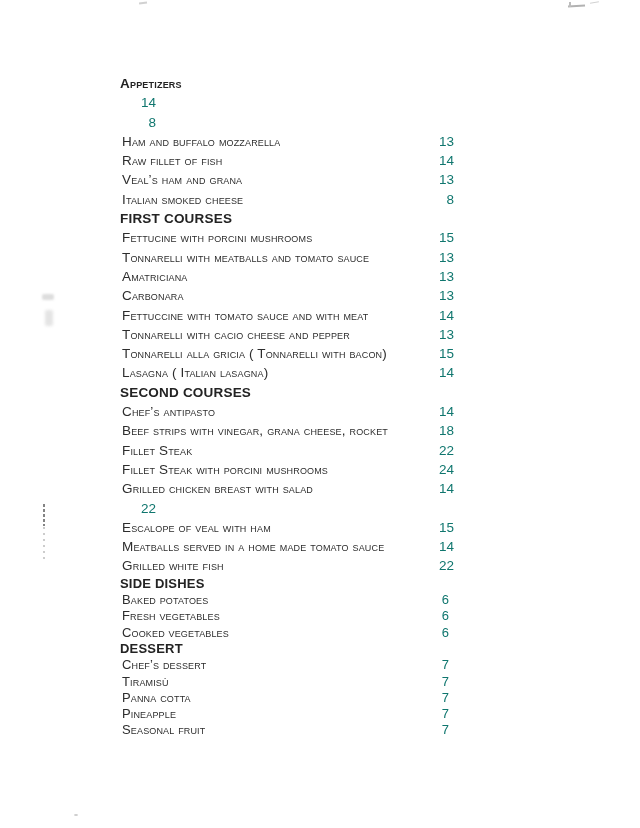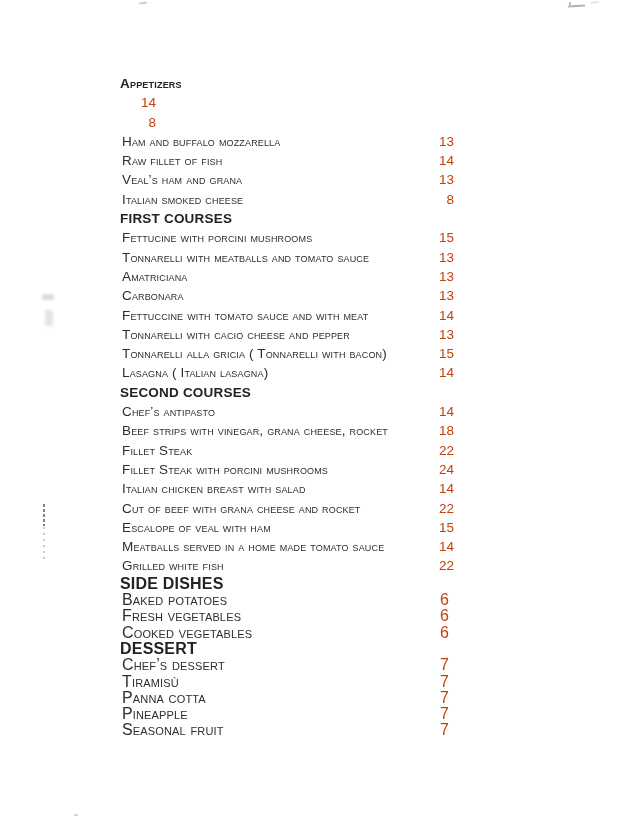--- a/index.html
+++ b/index.html
@@ -16,21 +16,21 @@
   
   .menu {
     position: absolute;
     left: 120px;
     top: 74px;
     width: 334px;
   }
   .section { width: 100%; }
   .section.large { font-size: 13.5px; }
   .section.large .row { height: 19.3px; line-height: 19.3px; }
-  .section.small { font-size: 16px; }
+  .section.small { font-size: 13px; }
   .section.small .row { height: 16.3px; line-height: 16.3px; }
 
   .row {
     display: flex;
     justify-content: space-between;
     align-items: baseline;
     white-space: nowrap;
   }
   .section-header {
     font-variant: small-caps;
@@ -41,21 +41,21 @@
   .item-name {
     font-variant: small-caps;
     letter-spacing: 0.15px;
     padding-left: 2px;
     overflow: hidden;
   }
   .item-price {
     width: 36px;
     text-align: right;
     font-variant: normal;
-    color: #c2410c;
+    color: #0f766e;
   }
   .section.small .item-price { padding-right: 5px; }
 
   
   .artifact { position: absolute; pointer-events: none; }
   .a-top-center { left: 139px; top: 2px; width: 8px; height: 1.5px;
     background: #c6c6c6; transform: rotate(-8deg); opacity: .8; }
   .a-top-right-1 { left: 568px; top: 5px; width: 17px; height: 1.5px;
     background: #b2b2b2; transform: rotate(-4deg); }
   .a-top-right-2 { left: 569px; top: 2px; width: 1.5px; height: 5px;
@@ -159,25 +159,24 @@
         </div>
         <div class="row">
           <span class="item-name">Fillet Steak</span>
           <span class="item-price">22</span>
         </div>
         <div class="row">
           <span class="item-name">Fillet Steak with porcini mushrooms</span>
           <span class="item-price">24</span>
         </div>
         <div class="row">
-          <span class="item-name">Italian chicken breast with salad</span>
-          <span class="item-price">14</span>
-        </div>
-        <div class="row">
-          <span class="item-name">Cut of beef with grana cheese and rocket</span>
+          <span class="item-name">Grilled chicken breast with salad</span>
+          <span class="item-price">14</span>
+        </div>
+        <div class="row">
           <span class="item-price">22</span>
         </div>
         <div class="row">
           <span class="item-name">Escalope of veal with ham</span>
           <span class="item-price">15</span>
         </div>
         <div class="row">
           <span class="item-name">Meatballs served in a home made tomato sauce</span>
           <span class="item-price">14</span>
         </div>

